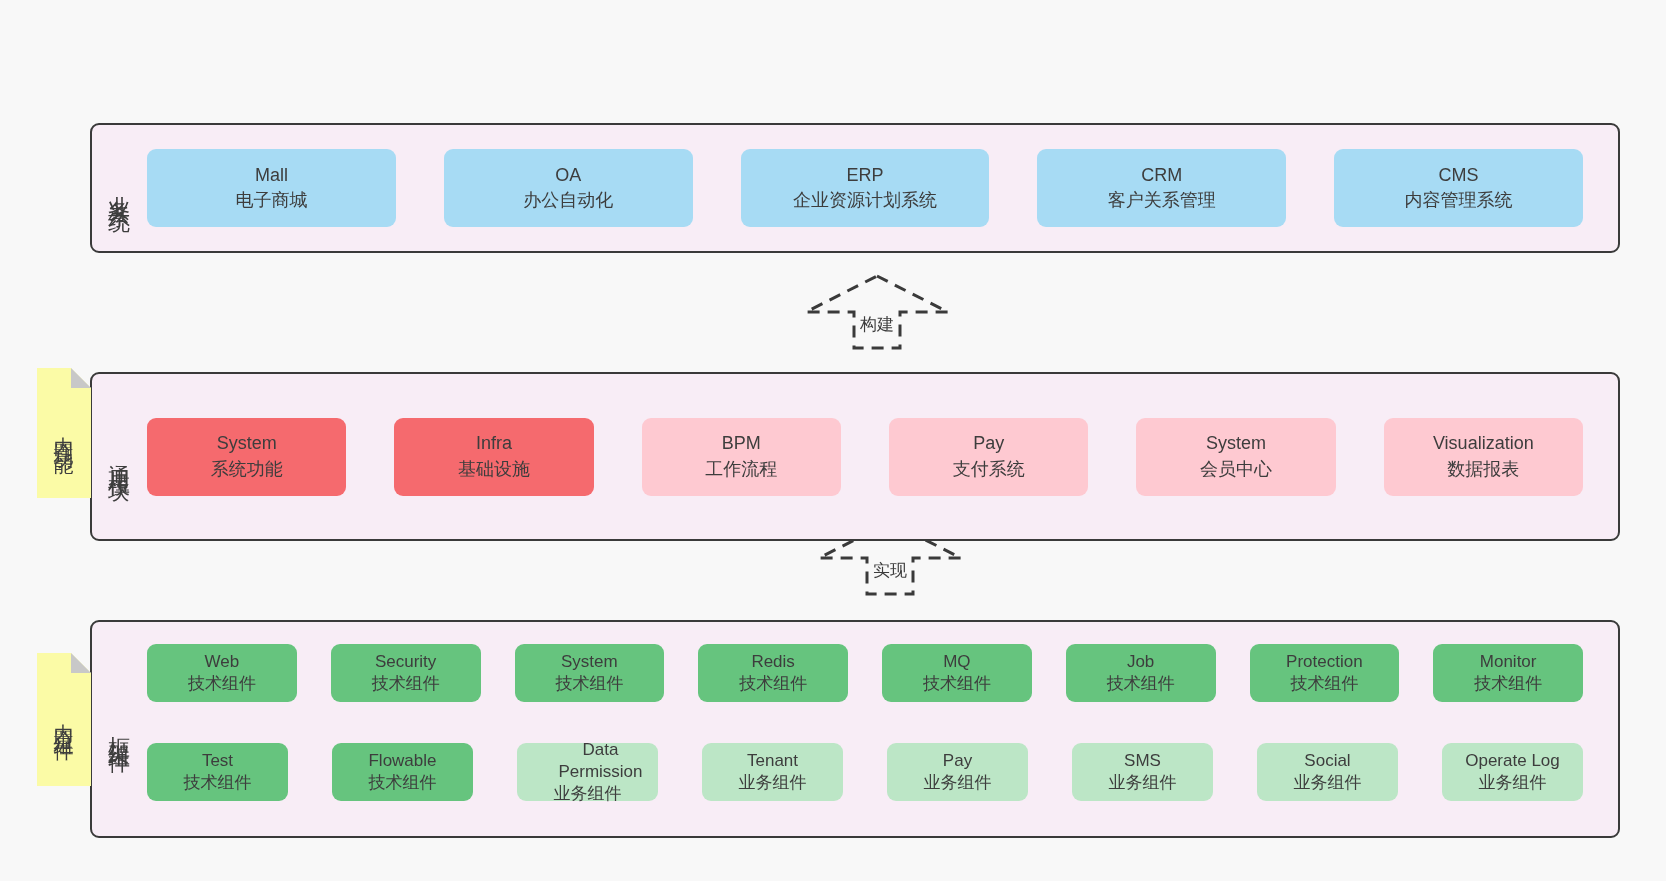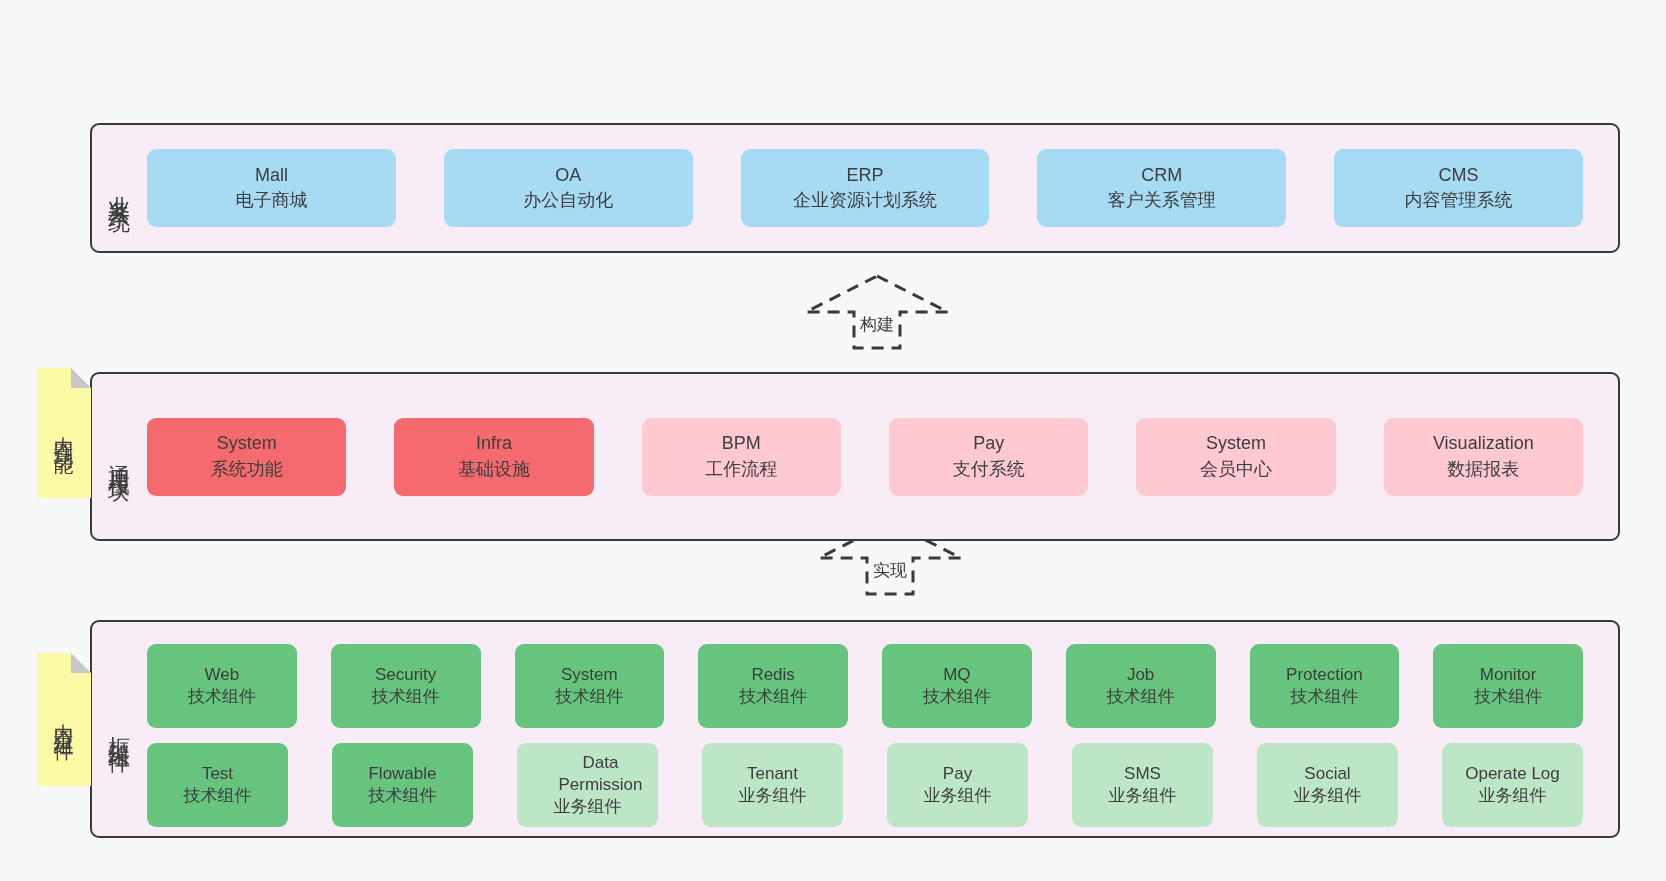--- a/index.html
+++ b/index.html
@@ -28,21 +28,21 @@
   .row-center { top:50%; transform:translateY(-50%); }
   .row-grid   { gap:34px; }
   .row-1 { top:22px; }
   .row-2 { top:121px;gap:44px; }
 
   .box {
     flex:1 1 0; height:78px; border-radius:9px;
     display:flex; flex-direction:column; justify-content:center; align-items:center;
     text-align:center; font-size:18px; line-height:1.4;
   }
-  .row-grid .box { height:84px; font-size:17px; line-height:1.3; }
+  .row-grid .box { height:58px; font-size:17px; line-height:1.3; }
   .box .en, .box .cn { display:block; }
   .wrap .en { max-width:96px;margin-left:26px; }
 
   .blue   { background:#a7dbf4; }
   .red    { background:#f56a6e; }
   .pink   { background:#fec9d1; }
   .gdark  { background:#66c47e; }
   .glight { background:#bce6c6; }
 
   .note {

